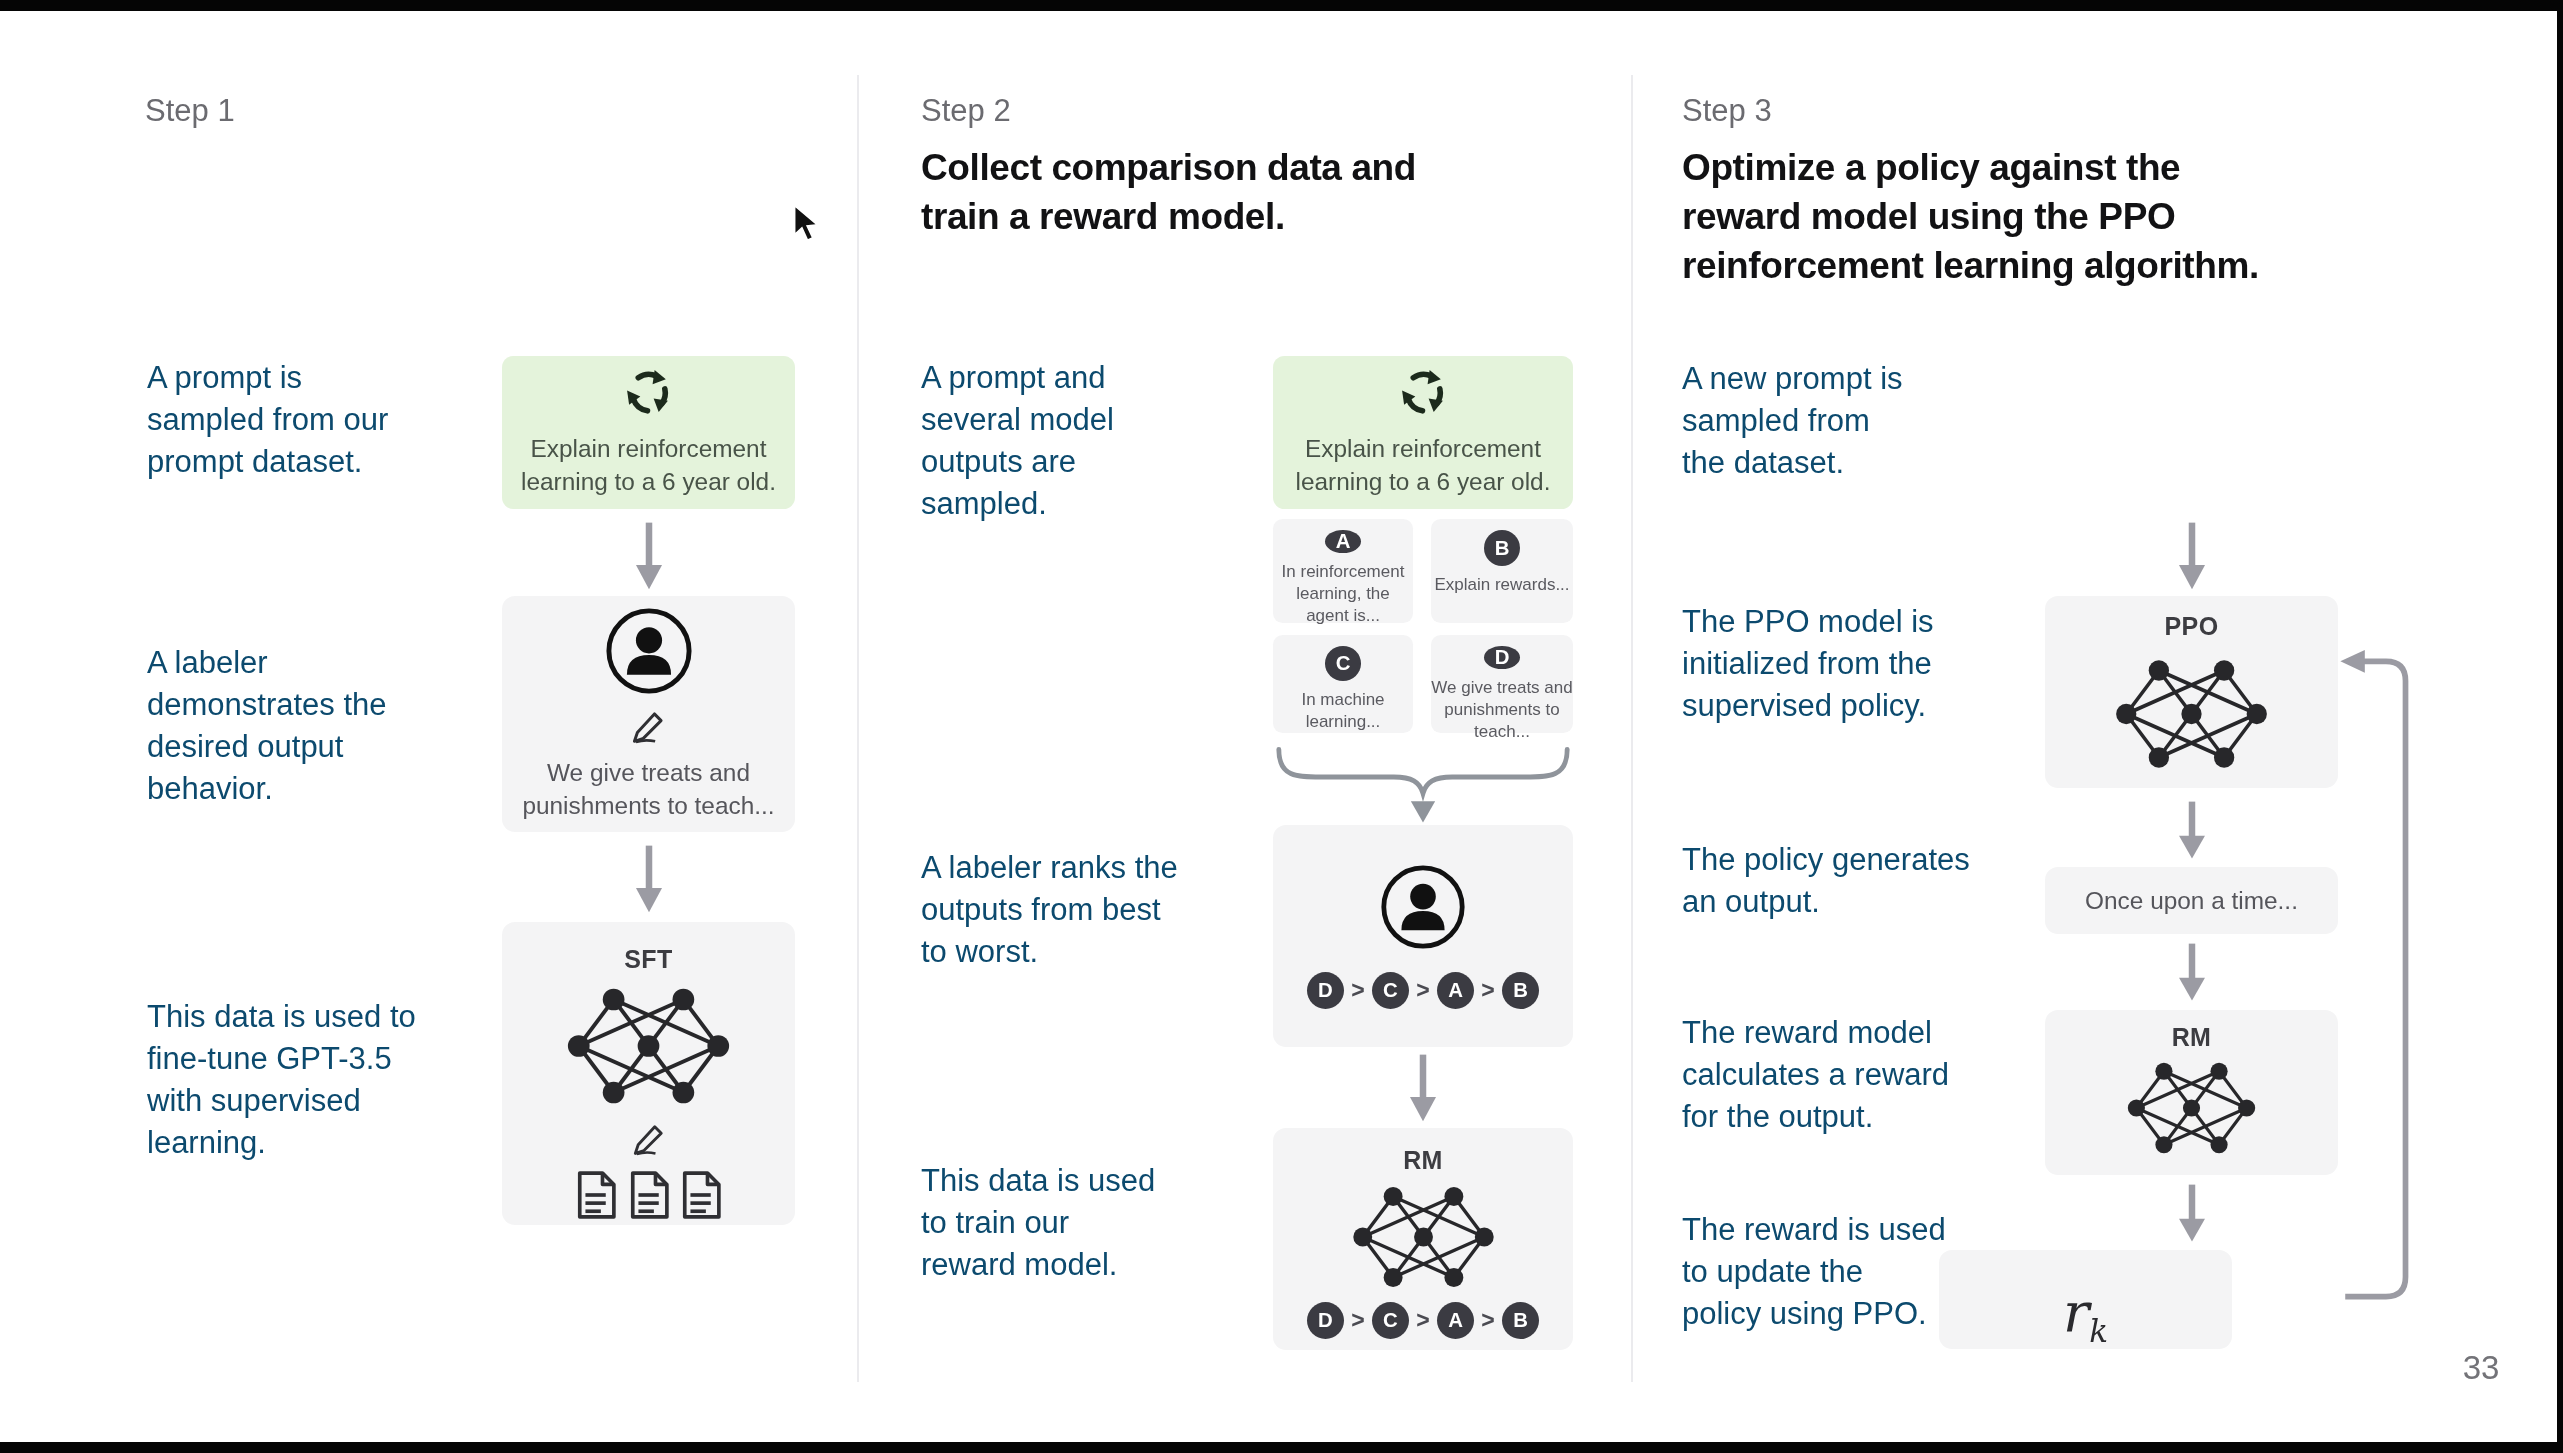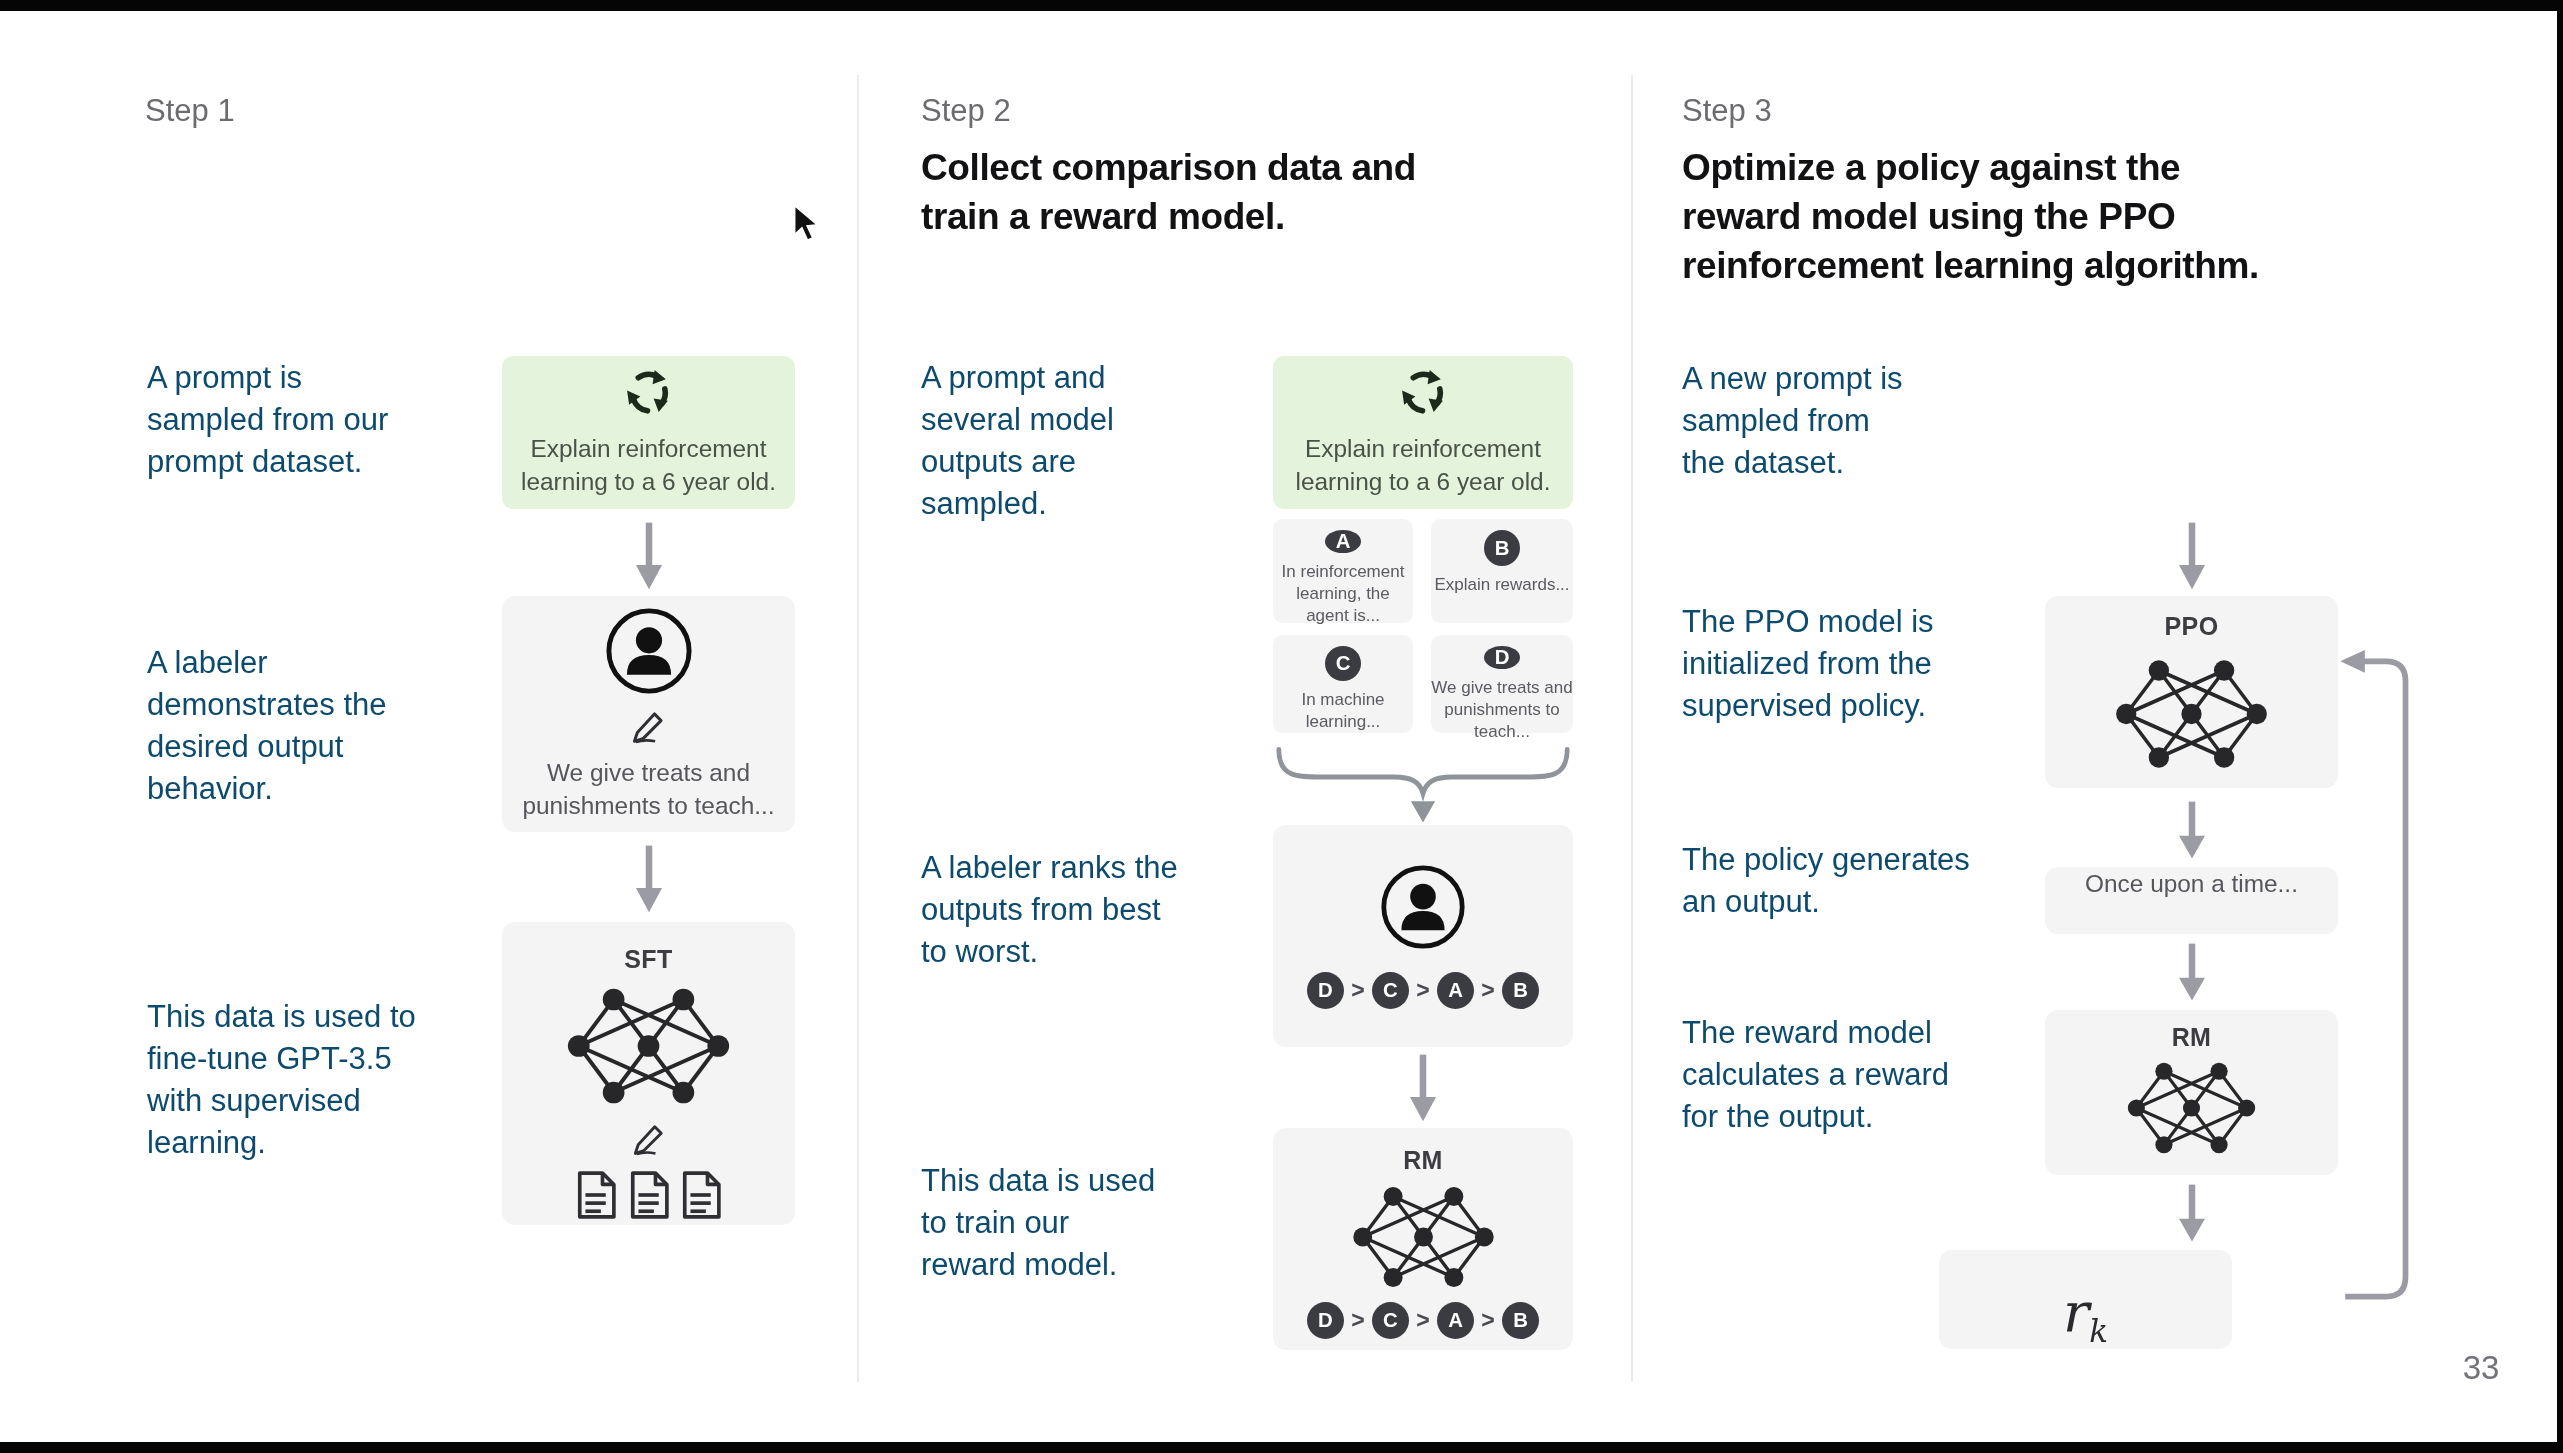--- a/index.html
+++ b/index.html
@@ -298,20 +298,23 @@
 sampled from
 the dataset.</div>
   <div class="side-text" style="left:1682px; top:601px;">The PPO model is
 initialized from the
 supervised policy.</div>
   <div class="side-text" style="left:1682px; top:839px;">The policy generates
 an output.</div>
   <div class="side-text" style="left:1682px; top:1012px;">The reward model
 calculates a reward
 for the output.</div>
+  <div class="side-text" style="left:1682px; top:1209px;">The reward is used
+to update the
+policy using PPO.</div>
 
 
   <svg class="arrow-v" style="left:2178px; top:521px;" width="28" height="70" viewBox="0 0 34 86">
     <line x1="17" y1="2" x2="17" y2="56" stroke="#9b9ba3" stroke-width="8"></line>
       <polygon points="1,54 33,54 17,84" fill="#9b9ba3"></polygon>
   </svg>
 
   <div class="graybox" style="left:2045px; top:596px; width:293px; height:192px; padding-top:16.3px; gap:15px;align-items:center;">
     <div class="box-label">PPO</div>
     <span>
@@ -341,21 +344,21 @@
         </g>
       </svg>
     </span>
   </div>
 
   <svg class="arrow-v" style="left:2178px; top:800px;" width="28" height="60" viewBox="0 0 34 74">
     <line x1="17" y1="2" x2="17" y2="46" stroke="#9b9ba3" stroke-width="8"></line>
       <polygon points="1,44 33,44 17,72" fill="#9b9ba3"></polygon>
   </svg>
 
-  <div class="graybox" style="left:2045px; top:867px; width:293px; height:67px; ">
+  <div class="graybox" style="left:2045px; top:867px; width:293px; height:67px; justify-content:center;">
     <div class="box-text">Once upon a time...</div>
   </div>
 
   <svg class="arrow-v" style="left:2178px; top:942px;" width="28" height="60" viewBox="0 0 34 74">
     <line x1="17" y1="2" x2="17" y2="46" stroke="#9b9ba3" stroke-width="8"></line>
       <polygon points="1,44 33,44 17,72" fill="#9b9ba3"></polygon>
   </svg>
 
   <div class="graybox" style="left:2045px; top:1010px; width:293px; height:165px; padding-top:13px; gap:6.5px;">
     <div class="box-label">RM</div>

